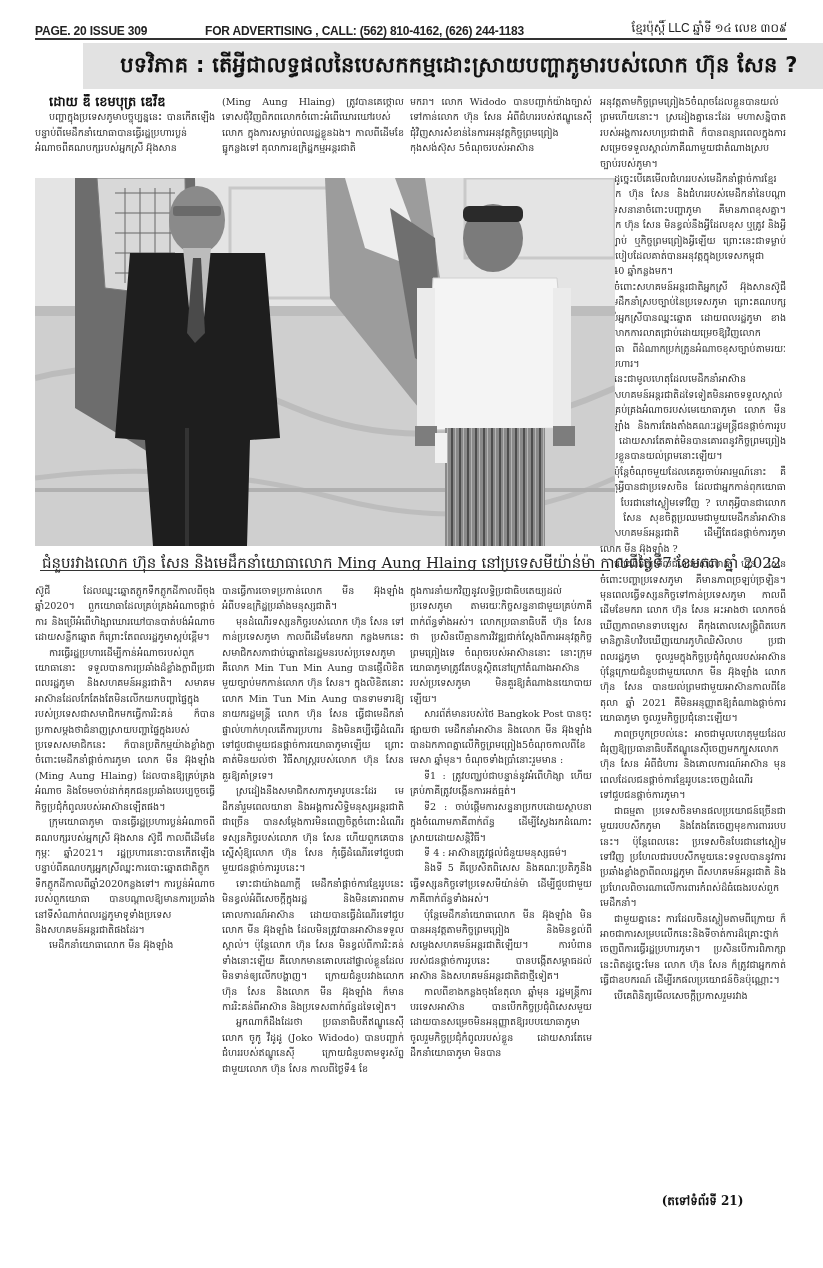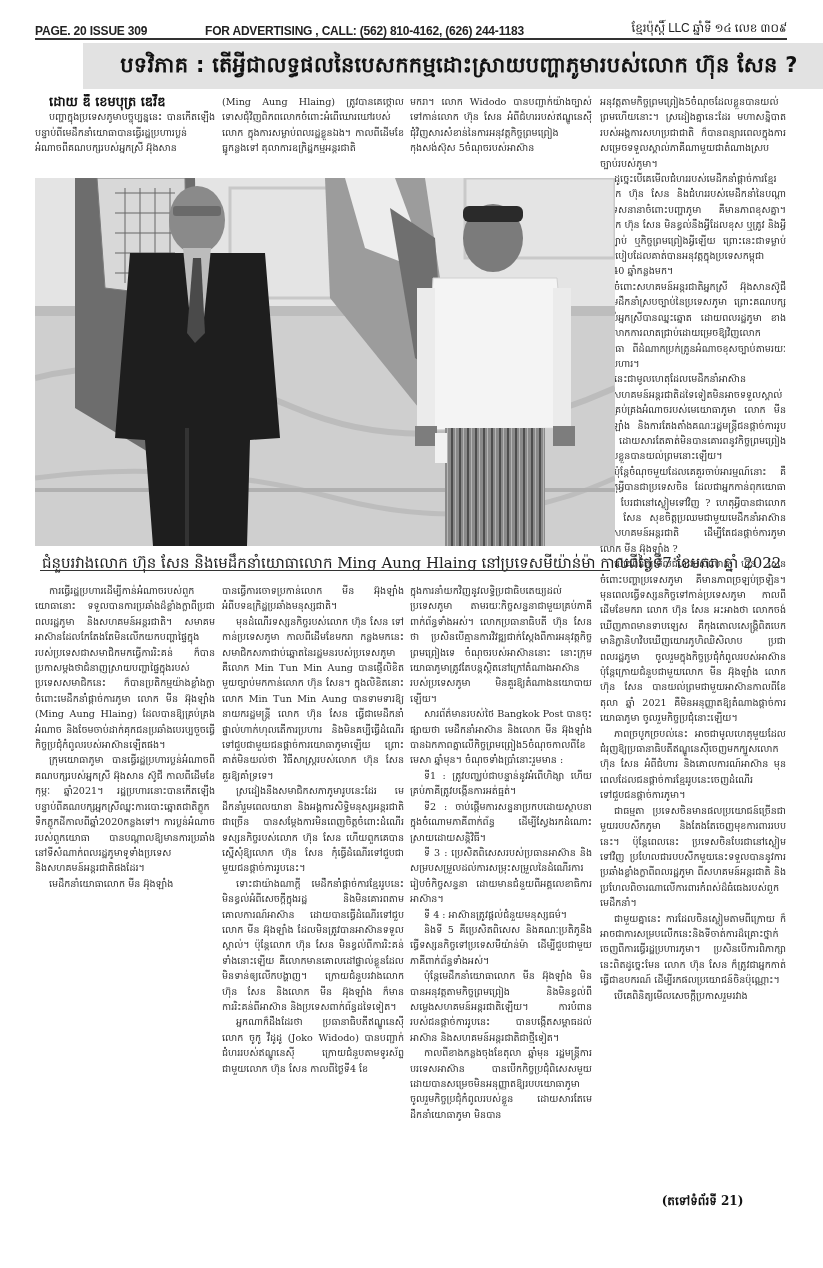--- a/index.html
+++ b/index.html
@@ -125,34 +125,34 @@
     <rect x="380" y="248" width="22" height="20" fill="#7d7d7d"></rect>
     <rect x="518" y="248" width="22" height="20" fill="#7d7d7d"></rect>
     <rect x="410" y="250" width="100" height="118" fill="url(#stripes)"></rect>
     <rect x="400" y="255" width="12" height="30" fill="#f1f1f1"></rect>
   </svg>
 </div>
 <div class="caption">ជំនួបរវាងលោក ហ៊ុន សែន និងមេដឹកនាំយោធាលោក Ming Aung Hlaing នៅប្រទេសមីយ៉ាន់ម៉ា កាលពីថ្ងៃទី7 ខែមករា ឆ្នាំ 2022</div>
 <div class="caption-rule"></div>
 
 <div class="col" style="left:35px; top:583px; width:180px; height:625px;">
+  <p class="noindent">ស៊ូជី ដែលឈ្នះឆ្នោតភ្លូកទឹកភ្លូកដីកាលពីចុងឆ្នាំ2020។ ពួកយោធាដែលគ្រប់គ្រងអំណាចផ្តាច់ការ និងប្រើអំពើហិង្សាឃោរឃៅបានបាត់បង់អំណាចដោយសន្លឹកឆ្នោត ក៏ព្រោះតែពលរដ្ឋភូមាស្អប់ខ្ពើម។</p>
   <p>ការធ្វើរដ្ឋប្រហារដើម្បីកាន់អំណាចរបស់ពួកយោធានោះ ទទួលបានការប្រឆាំងដ៏ខ្លាំងក្លាពីប្រជាពលរដ្ឋភូមា និងសហគមន៍អន្តរជាតិ។ សមាគមអាស៊ានដែលកែតែងតែមិនលើកយកបញ្ហាផ្ទៃក្នុងរបស់ប្រទេសជាសមាជិកមកធ្វើការរិះគន់ ក៏បានប្រកាសម្តងថាជំនាញស្រាយបញ្ហាផ្ទៃក្នុងរបស់ប្រទេសសមាជិកនេះ ក៏បានប្រតិកម្មយ៉ាងខ្លាំងក្លាចំពោះមេដឹកនាំផ្តាច់ការភូមា លោក មីន អ៊ុងឡាំង (Ming Aung Hlaing) ដែលបានឱ្យគ្រប់គ្រងអំណាច និងចែមចាប់ដាក់គុកជនប្រឆាំងបេរប្បចួចធ្វើកិច្ចប្រជុំកំពូលរបស់អាស៊ានឡើតផង។</p>
   <p>ក្រុមយោធាភូមា បានធ្វើរដ្ឋប្រហារប្លន់អំណាចពីគណបក្សរបស់អ្នកស្រី អ៊ុងសាន ស៊ូជី កាលពីដើមខែកុម្ភៈ ឆ្នាំ2021។ រដ្ឋប្រហារនោះបានកើតឡើង បន្ទាប់ពីគណបក្សអ្នកស្រីឈ្នះការបោះឆ្នោតជាតិភ្លូកទឹកភ្លូកដីកាលពីឆ្នាំ2020កន្លងទៅ។ ការប្លន់អំណាចរបស់ពួកយោធា បានបណ្តាលឱ្យមានការប្រឆាំងនៅទីសំណាក់ពលរដ្ឋភូមាទូទាំងប្រទេស និងសហគមន៍អន្តរជាតិផងដែរ។</p>
   <p>មេដឹកនាំយោធាលោក មីន អ៊ុងឡាំង</p>
 </div>
 <div class="col" style="left:222px; top:583px; width:182px; height:625px;">
   <p class="noindent">បានធ្វើការចោទប្រកាន់លោក មីន អ៊ុងឡាំង អំពីបទឧក្រិដ្ឋប្រឆាំងមនុស្សជាតិ។</p>
   <p>មុនដំណើរទស្សនកិច្ចរបស់លោក ហ៊ុន សែន ទៅកាន់ប្រទេសភូមា កាលពីដើមខែមករា កន្លងមកនេះ សមាជិកសភាជាប់ឆ្នោតនៃរដ្ឋមនរបស់ប្រទេសភូមា គឺលោក Min Tun Min Aung បានផ្ញើលិខិតមួយច្បាប់មកកាន់លោក ហ៊ុន សែន។ ក្នុងលិខិតនោះ លោក Min Tun Min Aung បានទាមទារឱ្យនាយករដ្ឋមន្ត្រី លោក ហ៊ុន សែន ធ្វើជាមេដឹកនាំផ្ទាល់ហាក់ហុលតើការប្រហារ និងមិនគប្បីធ្វើដំណើរទៅជួបជាមួយជនផ្តាច់ការយោធាភូមាឡើយ ព្រោះគាត់មិនយល់ថា វិធីសាស្ត្ររបស់លោក ហ៊ុន សែន គួរឱ្យគាំទ្រទេ។</p>
   <p>ស្រដៀងនឹងសមាជិកសភាភូមារូបនេះដែរ មេដឹកនាំរួមពេលយានា និងអង្គការសិទ្ធិមនុស្សអន្តរជាតិជាច្រើន បានសម្តែងការមិនពេញចិត្តចំពោះដំណើរទស្សនកិច្ចរបស់លោក ហ៊ុន សែន ហើយពួកគេបានស្នើសុំឱ្យលោក ហ៊ុន សែន កុំធ្វើដំណើរទៅជួបជាមួយជនផ្តាច់ការរូបនេះ។</p>
   <p>ទោះជាយ៉ាងណាក្តី មេដឹកនាំផ្តាច់ការខ្មែររូបនេះមិនខ្វល់អំពីសេចក្តីក្នុងរដ្ឋ និងមិនគោរពតាមគោលការណ៍អាស៊ាន ដោយបានធ្វើដំណើរទៅជួបលោក មីន អ៊ុងឡាំង ដែលមិនត្រូវបានអាស៊ានទទួលស្គាល់។ ប៉ុន្តែលោក ហ៊ុន សែន មិនខ្វល់ពីការរិះគន់ទាំងនោះឡើយ គឺលោកមានគោលដៅផ្ទាល់ខ្លួនដែលមិនទាន់ឲ្យលើកបង្ហាញ។ ក្រោយជំនួបរវាងលោក ហ៊ុន សែន និងលោក មីន អ៊ុងឡាំង ក៏មានការរិះគន់ពីអាស៊ាន និងប្រទេសពាក់ព័ន្ធដទៃទៀត។</p>
   <p>អ្នកណាក៏ដឹងដែរថា ប្រធានាធិបតីឥណ្ឌូនេស៊ី លោក ចូកូ វីដូដូ (Joko Widodo) បានបញ្ជាក់ជំហររបស់ឥណ្ឌូនេស៊ី ក្រោយជំនួបតាមទូរស័ព្ទជាមួយលោក ហ៊ុន សែន កាលពីថ្ងៃទី4 ខែ</p>
 </div>
 <div class="col" style="left:410px; top:583px; width:182px; height:625px;">
   <p class="noindent">ក្នុងការនាំយកវិញនូវលទ្ធិប្រជាធិបតេយ្យដល់ប្រទេសភូមា តាមរយៈកិច្ចសន្ទនាជាមួយគ្រប់ភាគីពាក់ព័ន្ធទាំងអស់។ លោកប្រធានាធិបតី ហ៊ុន សែន ថា ប្រសិនបើគ្មានការវិវឌ្ឍជាក់ស្តែងពីការអនុវត្តកិច្ចព្រមព្រៀងទេ ចំណុចរបស់អាស៊ាននោះ នោះក្រុមយោធាភូមាត្រូវតែបន្តស្ថិតនៅក្រៅតំណាងអាស៊ានរបស់ប្រទេសភូមា មិនគួរឱ្យតំណាងនយោបាយឡើយ។</p>
   <p>សារព័ត៌មានរបស់ថៃ Bangkok Post បានចុះផ្សាយថា មេដឹកនាំអាស៊ាន និងលោក មីន អ៊ុងឡាំង បានឯកភាពគ្នាលើកិច្ចព្រមព្រៀង5ចំណុចកាលពីខែមេសា ឆ្នាំមុន។ ចំណុចទាំងប្រាំនោះរួមមាន :</p>
   <p>ទី1 : ត្រូវបញ្ឈប់ជាបន្ទាន់នូវអំពើហិង្សា ហើយគ្រប់ភាគីត្រូវបង្កើនការអត់ធ្មត់។</p>
   <p>ទី2 : ចាប់ផ្តើមការសន្ទនាប្រកបដោយស្ថាបនា ក្នុងចំណោមភាគីពាក់ព័ន្ធ ដើម្បីស្វែងរកដំណោះស្រាយដោយសន្តិវិធី។</p>
-  <p>ទី 3 : ប្រេសិតពិសេសរបស់ប្រធានអាស៊ាន និងសម្របសម្រួលដល់ការសម្រុះសម្រួលនៃដំណើរការរៀបចំកិច្ចសន្ទនា ដោយមានជំនួយពីអគ្គលេខាធិការអាស៊ាន។</p>
   <p>ទី 4 : អាស៊ានត្រូវផ្តល់ជំនួយមនុស្សធម៌។</p>
   <p>និងទី 5 គឺប្រេសិតពិសេស និងគណៈប្រតិភូនឹងធ្វើទស្សនកិច្ចទៅប្រទេសមីយ៉ាន់ម៉ា ដើម្បីជួបជាមួយភាគីពាក់ព័ន្ធទាំងអស់។</p>
   <p>ប៉ុន្តែមេដឹកនាំយោធាលោក មីន អ៊ុងឡាំង មិនបានអនុវត្តតាមកិច្ចព្រមព្រៀង និងមិនខ្វល់ពីសម្លេងសហគមន៍អន្តរជាតិឡើយ។ ការបំពានរបស់ជនផ្តាច់ការរូបនេះ បានបង្កើតសម្ពាធដល់អាស៊ាន និងសហគមន៍អន្តរជាតិជាថ្មីទៀត។</p>
   <p>កាលពីខាងកន្លងចុងខែតុលា ឆ្នាំមុន រដ្ឋមន្ត្រីការបរទេសអាស៊ាន បានបើកកិច្ចប្រជុំពិសេសមួយ ដោយបានសម្រេចមិនអនុញ្ញាតឱ្យរបបយោធាភូមា ចូលរួមកិច្ចប្រជុំកំពូលរបស់ខ្លួន ដោយសារតែមេដឹកនាំយោធាភូមា មិនបាន</p>
 </div>
 
 </body></html>

